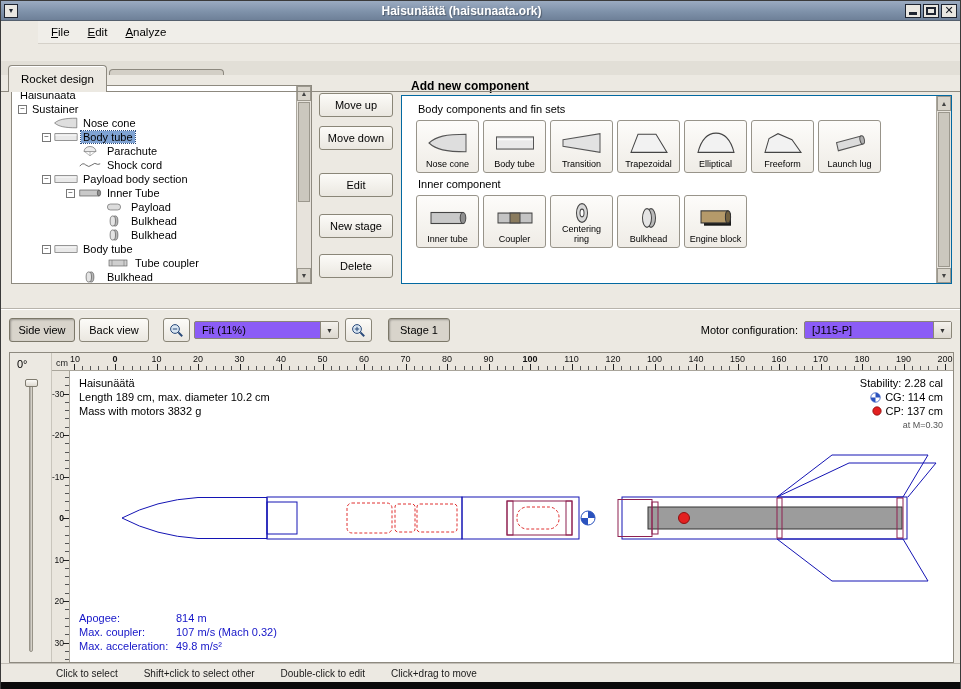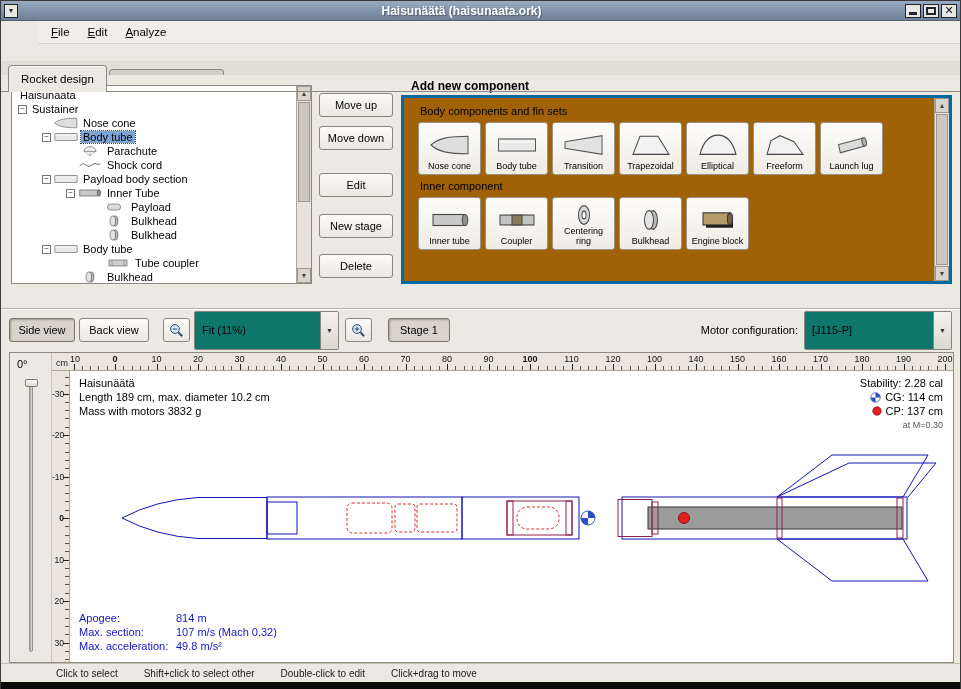--- a/index.html
+++ b/index.html
@@ -57,38 +57,38 @@
   .sb-thumb { position:absolute; left:1px; right:1px; background:#CBC7BE; border:1px solid #9B978D; }
 
   .actions { position:absolute; left:318px; top:18px; width:74px; display:flex; flex-direction:column; }
   .btn { background:linear-gradient(180deg,#FCFBF8,#EAE7E0); border:1px solid #8A8678; border-radius:3px;
     height:24px; font-size:11px; display:flex; align-items:center; justify-content:center; color:#000; white-space:nowrap; }
   .actions .btn { margin-bottom:9px; }
   .mt14 { margin-top:14px; } .mt8 { margin-top:8px; } .mt7 { margin-top:7px; }
 
   .palette { position:absolute; left:400px; top:4px; width:551px; height:205px; }
   .palette-title { position:absolute; top:0; left:10px; font-weight:bold; font-size:12px; }
-  .palette-box { position:absolute; top:16px; left:0; right:0; bottom:0; border:3px solid #0369a1; background:#a16207; }
+  .palette-box { position:absolute; top:16px; left:0; right:0; bottom:0; border:1px solid #0369a1; background:#ffffff; }
   .palette-groups { position:absolute; top:2px; left:14px; right:20px; }
   .group-label { font-size:11px; margin:5px 0 5px 2px; }
   .palette-row { display:flex; gap:4px; }
   .palette-btn { width:63px; height:53px; background:linear-gradient(180deg,#FDFCFA,#EFECE6); border:1px solid #98948A;
     border-radius:3px; display:flex; flex-direction:column; align-items:center; justify-content:flex-end; padding:4px 1px 2px; }
   .pal-icon { flex:1; display:flex; align-items:center; }
   .pal-label { font-size:9px; line-height:1.1; text-align:center; width:54px; }
 
   
   .bottom-panel { position:absolute; top:308px; left:0; right:0; bottom:0; background:#ECE9E2;
     border-top:1px solid #FFF; box-shadow:0 -1px 0 #B8B4AC; }
   .view-toolbar { position:absolute; top:6px; left:8px; right:8px; height:28px; display:flex; align-items:center; }
   .btn.toggled { background:#D8D4CB; box-shadow:inset 1px 1px 2px rgba(0,0,0,0.28); border-color:#7C7869; }
   .tb-gap4 { margin-left:4px; } .tb-gap6 { margin-left:6px; } .tb-gap14 { margin-left:14px; } .tb-gap16 { margin-left:16px; }
   .w66 { width:66px; } .w70 { width:70px; } .w62 { width:62px; }
   .zoom-btn { width:27px; }
-  .combo { height:39px; border:1px solid #8A8678; background:#0f766e; display:flex; align-items:stretch; border-radius:2px; }
+  .combo { height:18px; border:1px solid #8A8678; background:#8b5cf6; display:flex; align-items:stretch; border-radius:2px; }
   .combo-text { padding:0 7px; display:flex; align-items:center; font-size:11px; flex:1; white-space:nowrap; }
   .combo-btn { width:18px; background:linear-gradient(180deg,#F4F2ED,#DCD8CF); border-left:1px solid #8A8678;
     display:flex; align-items:center; justify-content:center; font-size:7px; color:#333; }
   .combo-fit { width:145px; } .combo-motor { width:148px; }
   .right-group { margin-left:auto; display:flex; align-items:center; }
   .motor-label { margin-right:6px; font-size:11px; }
 
   .view-area { position:absolute; top:42px; left:8px; width:945px; height:311px; border:1px solid #8E8A80;
     background:#FFF; overflow:hidden; }
   .rotation-strip { position:absolute; left:0; top:0; width:42px; height:100%; background:#ECE9E2; border-right:1px solid #C9C5BC; }
@@ -711,21 +711,21 @@
           </div>
           <div class="mach-note">at M=0.30</div>
         </div>
 
         <div class="flight-info">
           <div class="flight-row">
               <span class="flight-label">Apogee:</span>
               <span>814 m</span>
             </div>
           <div class="flight-row">
-              <span class="flight-label">Max. section:</span>
+              <span class="flight-label">Max. coupler:</span>
               <span>107 m/s  (Mach 0.32)</span>
             </div>
           <div class="flight-row">
               <span class="flight-label">Max. acceleration:</span>
               <span>49.8 m/s²</span>
             </div>
         </div>
       </div>
     </div>
 

